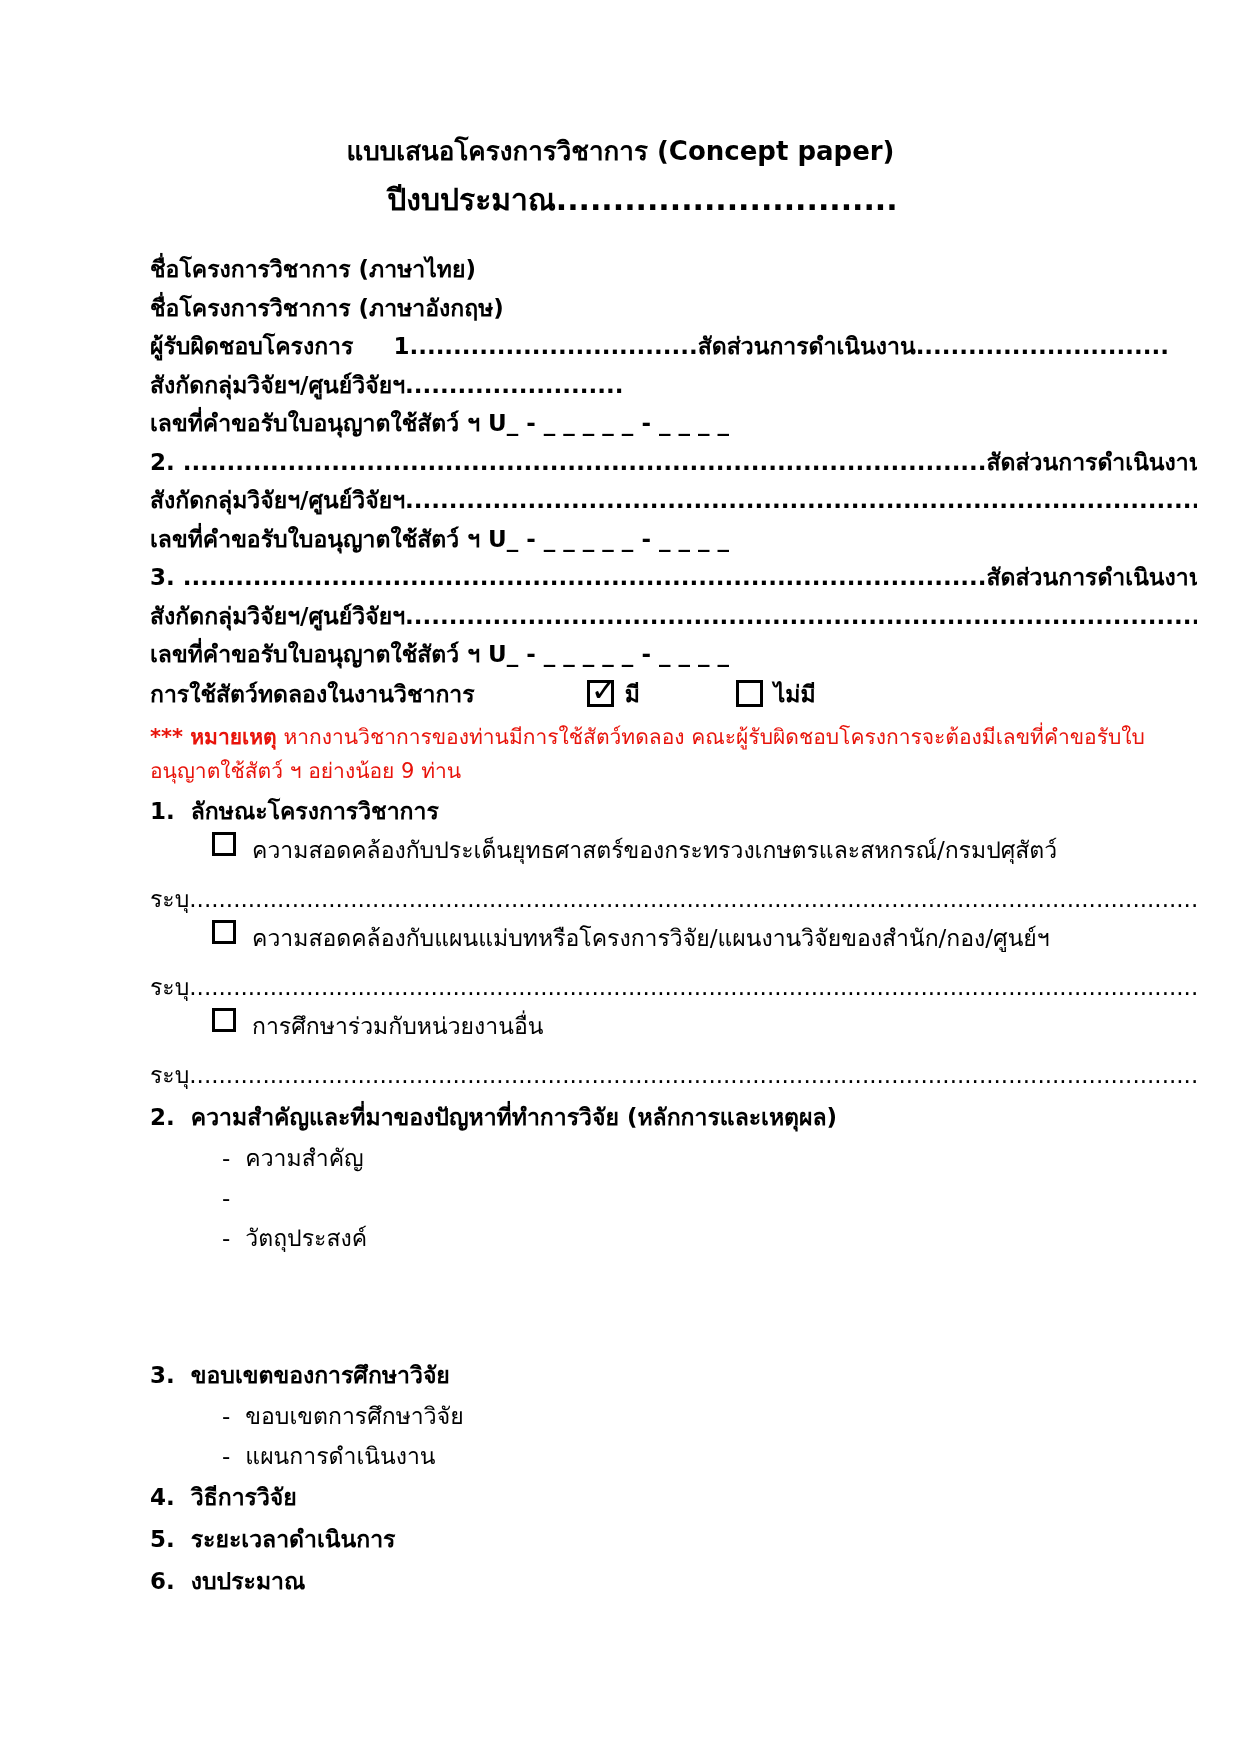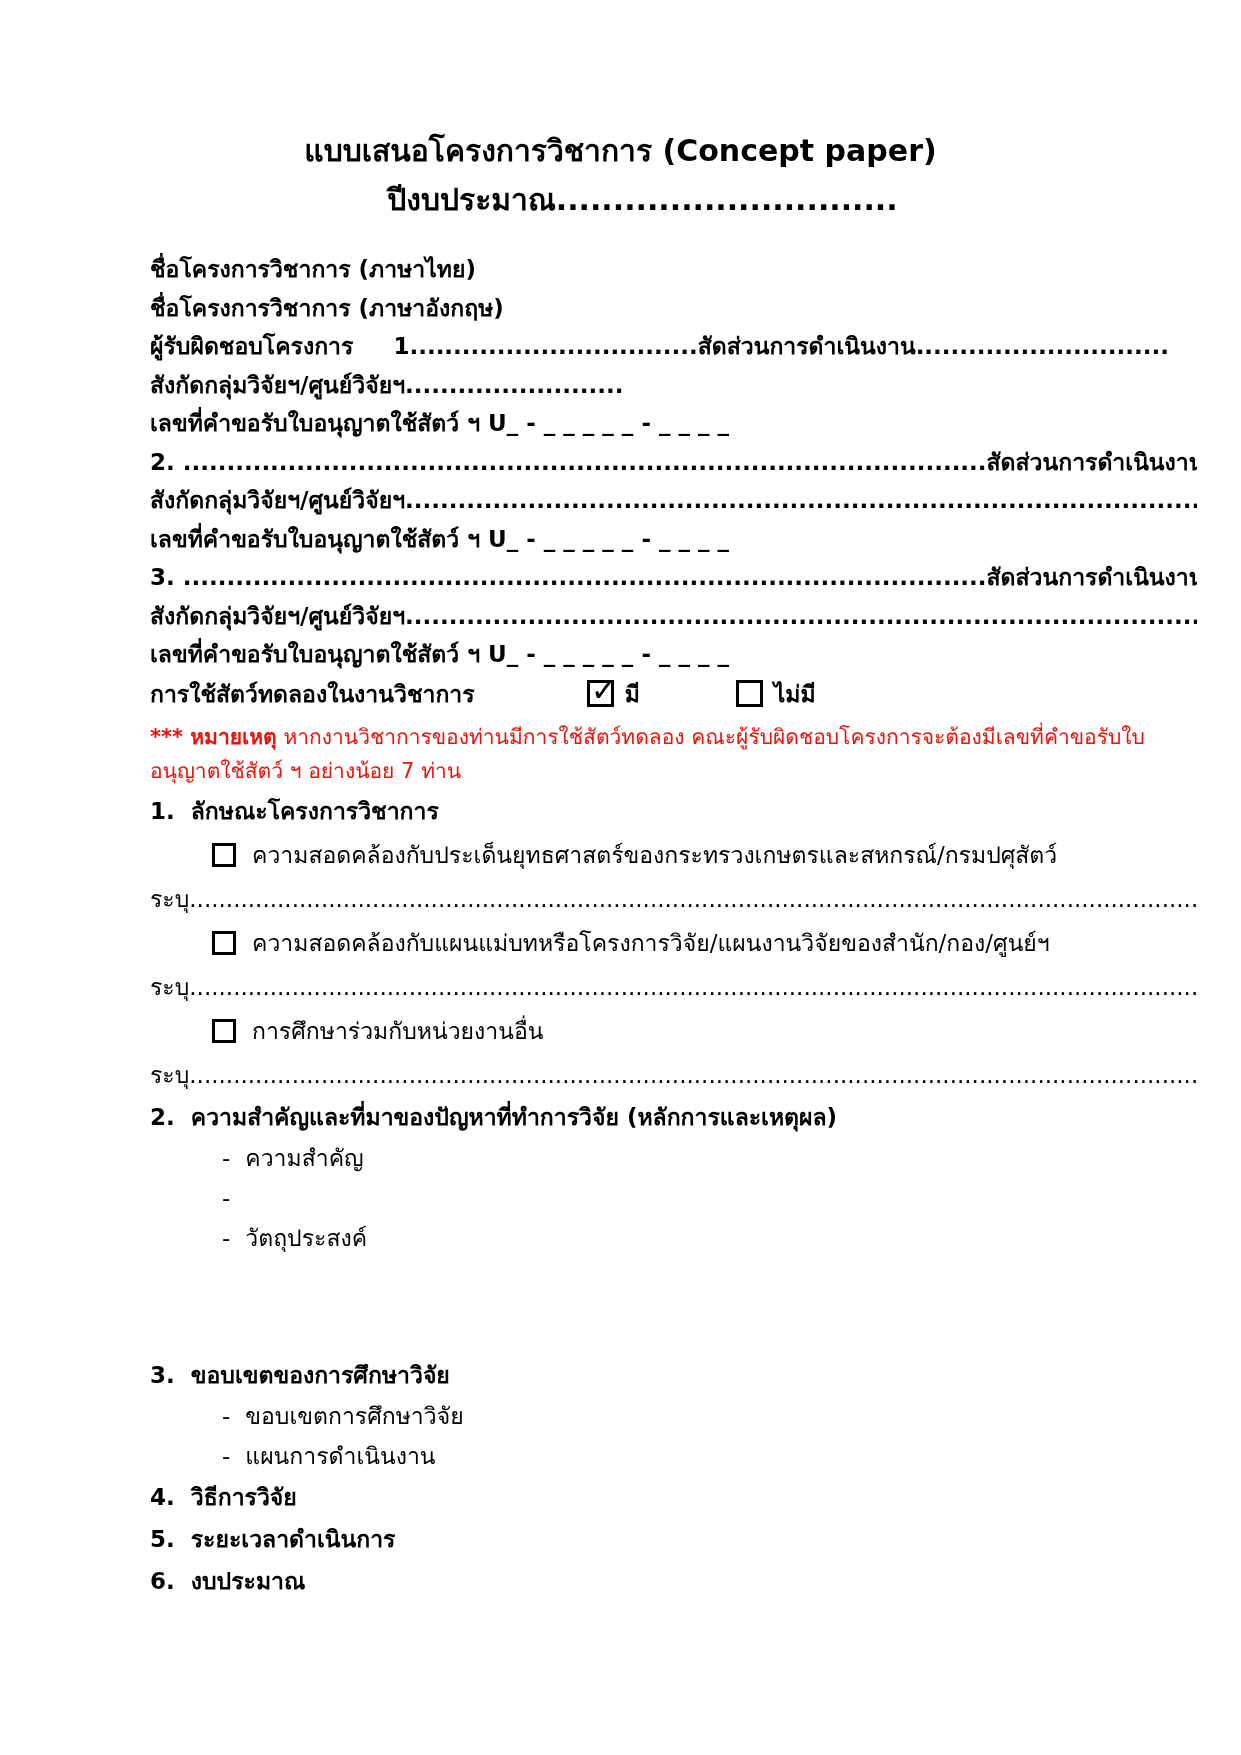--- a/index.html
+++ b/index.html
@@ -6,21 +6,21 @@
   html,body { background:#ffffff; }
   .page {
     position:relative;
     width:1241px; height:1755px;
     background:#ffffff;
     color:#000000;
     font-family:"DejaVu Sans","Liberation Sans",sans-serif;
     overflow:hidden;
   }
   .title-block { padding-top:126px; text-align:center; }
-  .title-main { font-size:30px; font-weight:700; line-height:50px; }
+  .title-main { font-size:26px; font-weight:700; line-height:50px; }
   .title-sub  { font-size:30px; font-weight:700; line-height:48px;padding-left:44px; }
 
   .content { margin:26px 44px 0 150px; }
 
   .fline {
     font-size:23px; font-weight:700;
     height:38.5px; line-height:38.5px;
     white-space:pre; overflow:hidden;
   }
 
@@ -31,21 +31,21 @@
   .au-opt-1 { margin-left:112px; }
   .au-opt-2 { margin-left:96px; }
   .au-box { width:27px; height:27px; border:3px solid #000; margin-right:11px; position:relative; flex:0 0 auto; }
   .au-check { position:absolute; top:-8px; left:1px; font-size:31px; font-weight:700; line-height:1; color:#000; }
 
   .note { font-size:21px; line-height:34px; margin:6px 0 2px 0; font-weight:400; }
   .note b { font-weight:700; }
 
   .sec-head { font-size:23px; font-weight:700; line-height:42px; height:42px; white-space:pre; overflow:hidden; }
 
-  .cb-row { display:flex; align-items:center; padding-left:62px; min-height:46px; font-size:23px; font-weight:400; }
+  .cb-row { display:flex; align-items:flex-start; padding-left:62px; min-height:46px; font-size:23px; font-weight:400; }
   .cb { width:24px; height:24px; border:3px solid #000; flex:0 0 auto; margin-right:16px; }
 
   .specify { font-size:23px; font-weight:400; height:42px; line-height:42px; white-space:pre; overflow:hidden; }
 
   .bullet-row { display:flex; padding-left:72px; font-size:23px; font-weight:400; height:40px; line-height:40px; }
   .bullet-dash { margin-right:15px; }
 
   .gap-lg { height:96px; }
 </style>
 </head>
@@ -79,21 +79,21 @@
           <span class="au-check">✓</span>
         </span>
         <span>มี</span>
       </span>
       <span class="au-opt au-opt-2">
         <span class="au-box"></span>
         <span>ไม่มี</span>
       </span>
     </div>
 
-    <p class="note" style="color:#e8130a"><b>*** หมายเหตุ</b><span> หากงานวิชาการของท่านมีการใช้สัตว์ทดลอง คณะผู้รับผิดชอบโครงการจะต้องมีเลขที่คำขอรับใบอนุญาตใช้สัตว์ ฯ อย่างน้อย 7 ท่าน</span></p>
+    <p class="note" style="color:#e8130a"><b>*** หมายเหตุ</b><span> หากงานวิชาการของท่านมีการใช้สัตว์ทดลอง คณะผู้รับผิดชอบโครงการจะต้องมีเลขที่คำขอรับใบอนุญาตใช้สัตว์ ฯ อย่างน้อย 9 ท่าน</span></p>
 
     <div class="sec-head">1.  ลักษณะโครงการวิชาการ</div>
 
     <div class="cb-row">
       <span class="cb"></span>
       <span>ความสอดคล้องกับประเด็นยุทธศาสตร์ของกระทรวงเกษตรและสหกรณ์/กรมปศุสัตว์</span>
     </div>
     <div class="specify">ระบุ......................................................................................................................................................................................................</div>
 
     <div class="cb-row">

